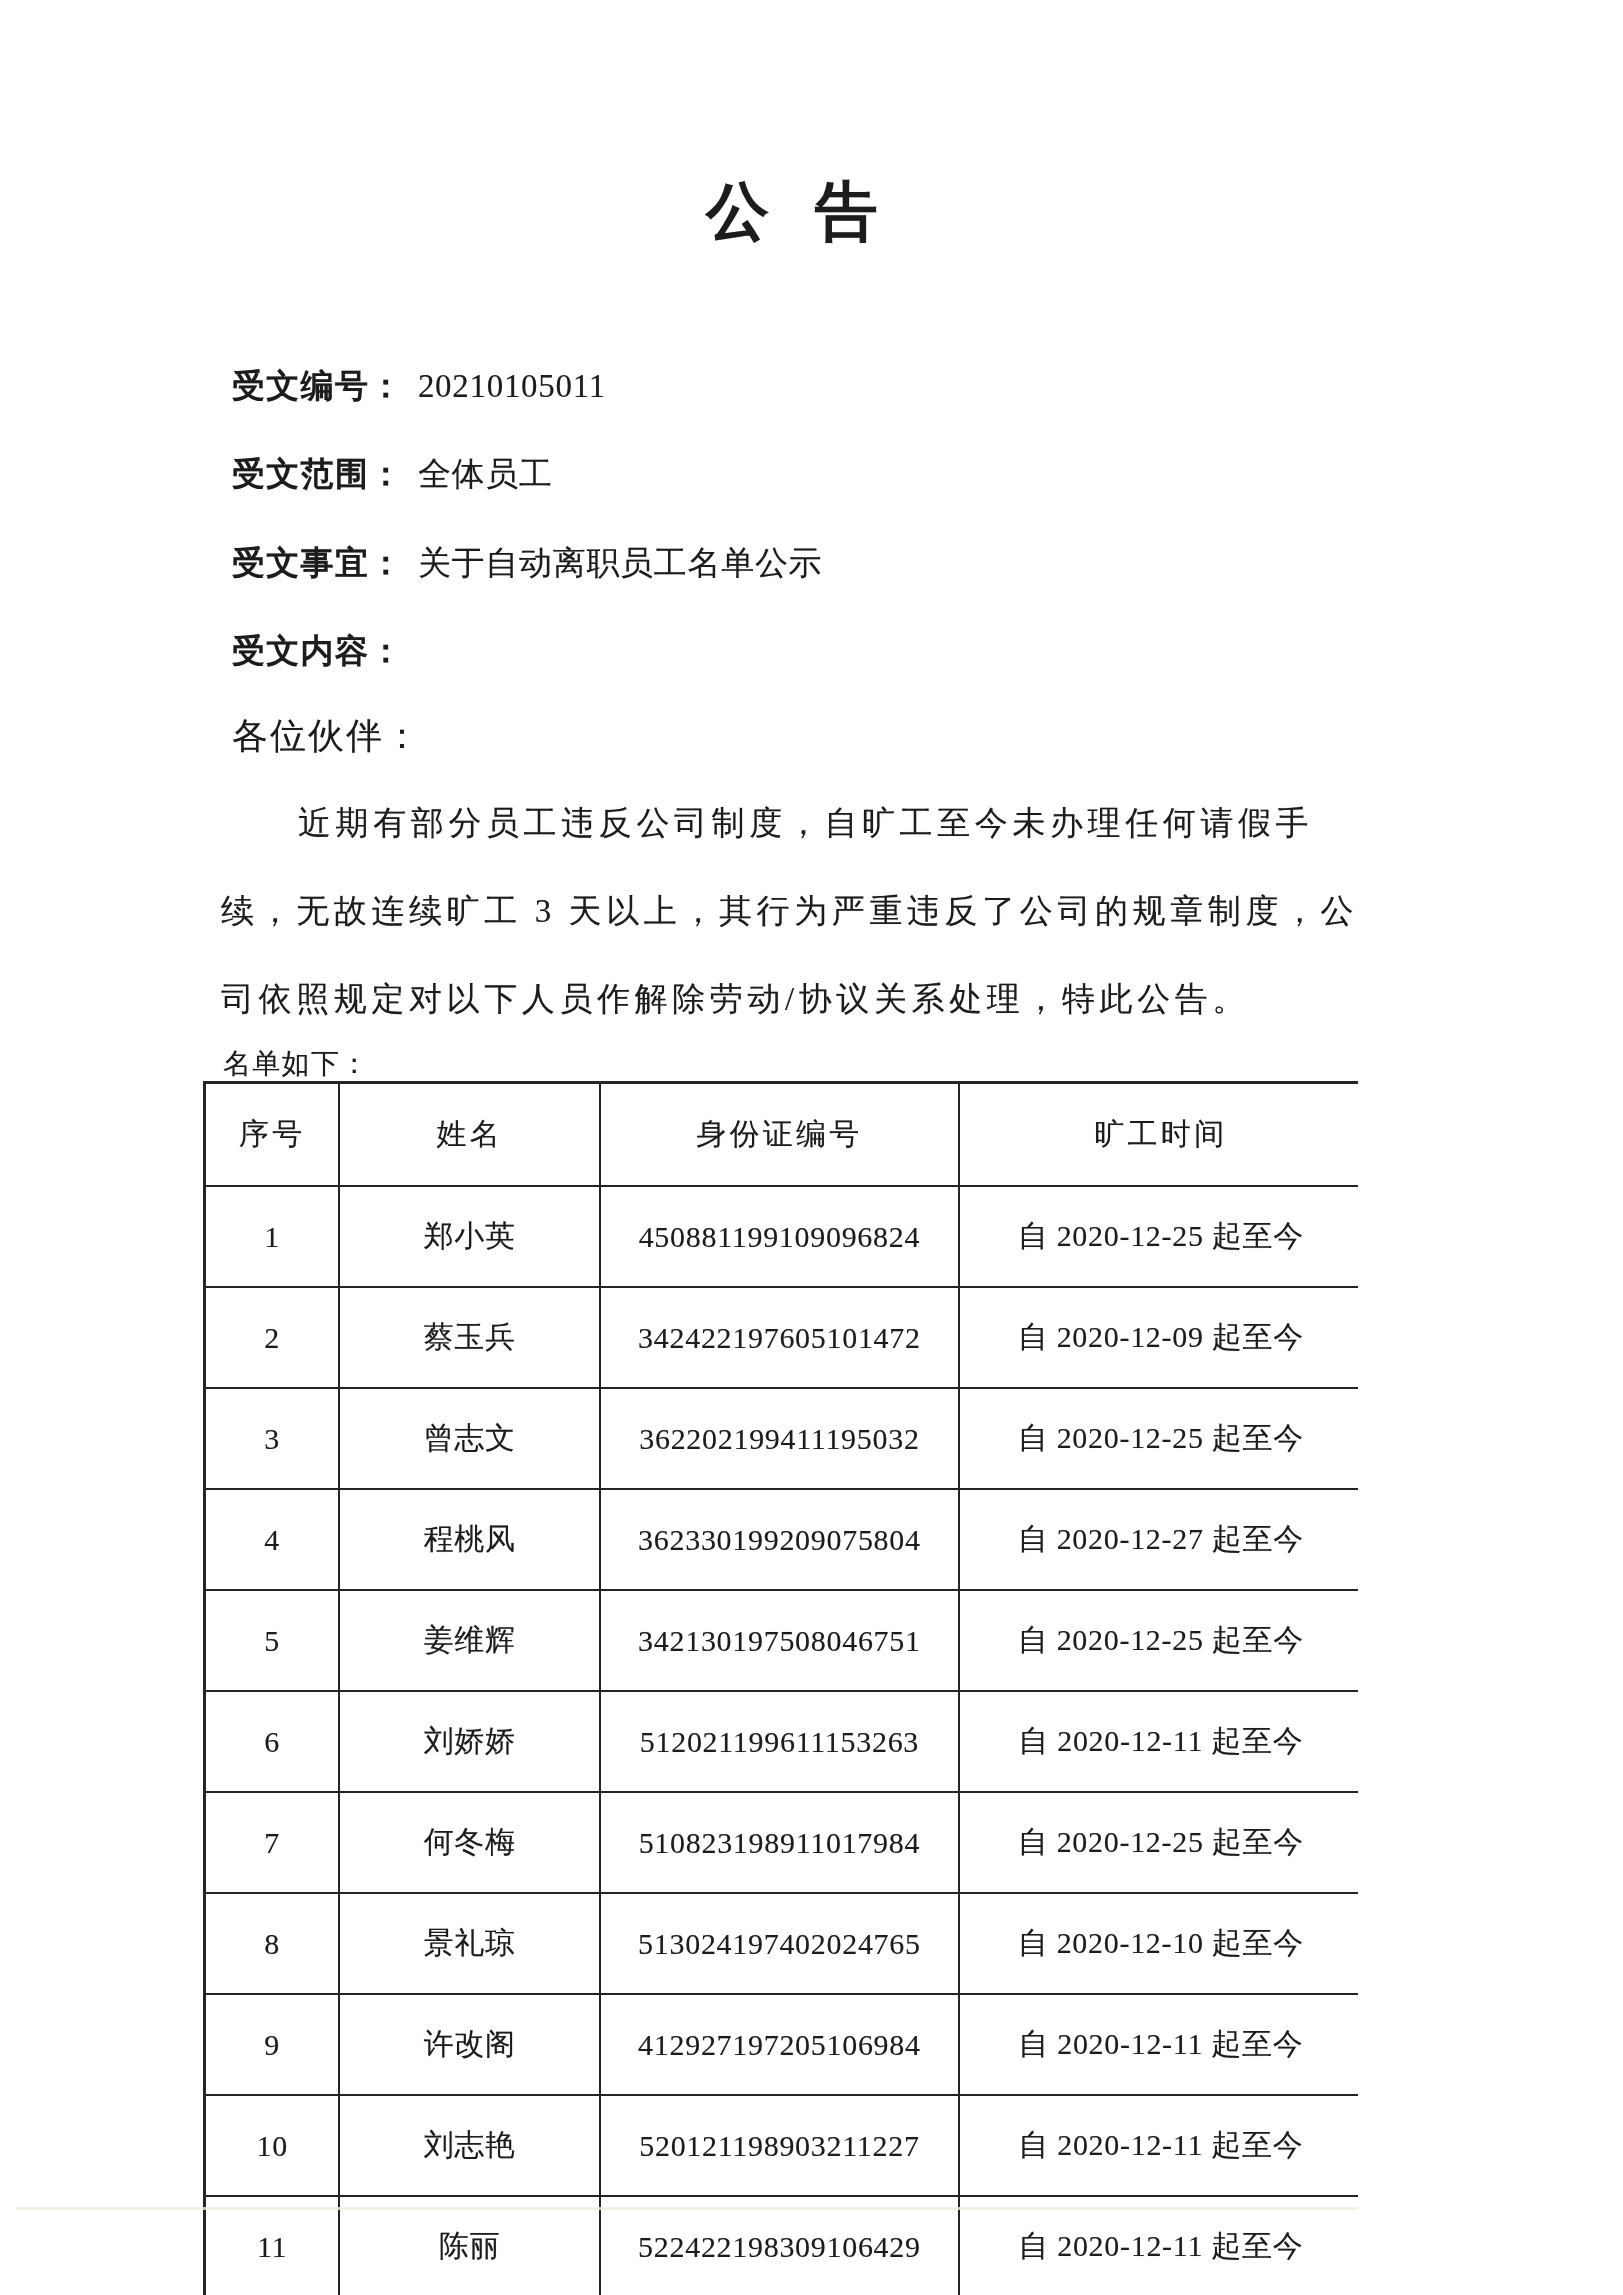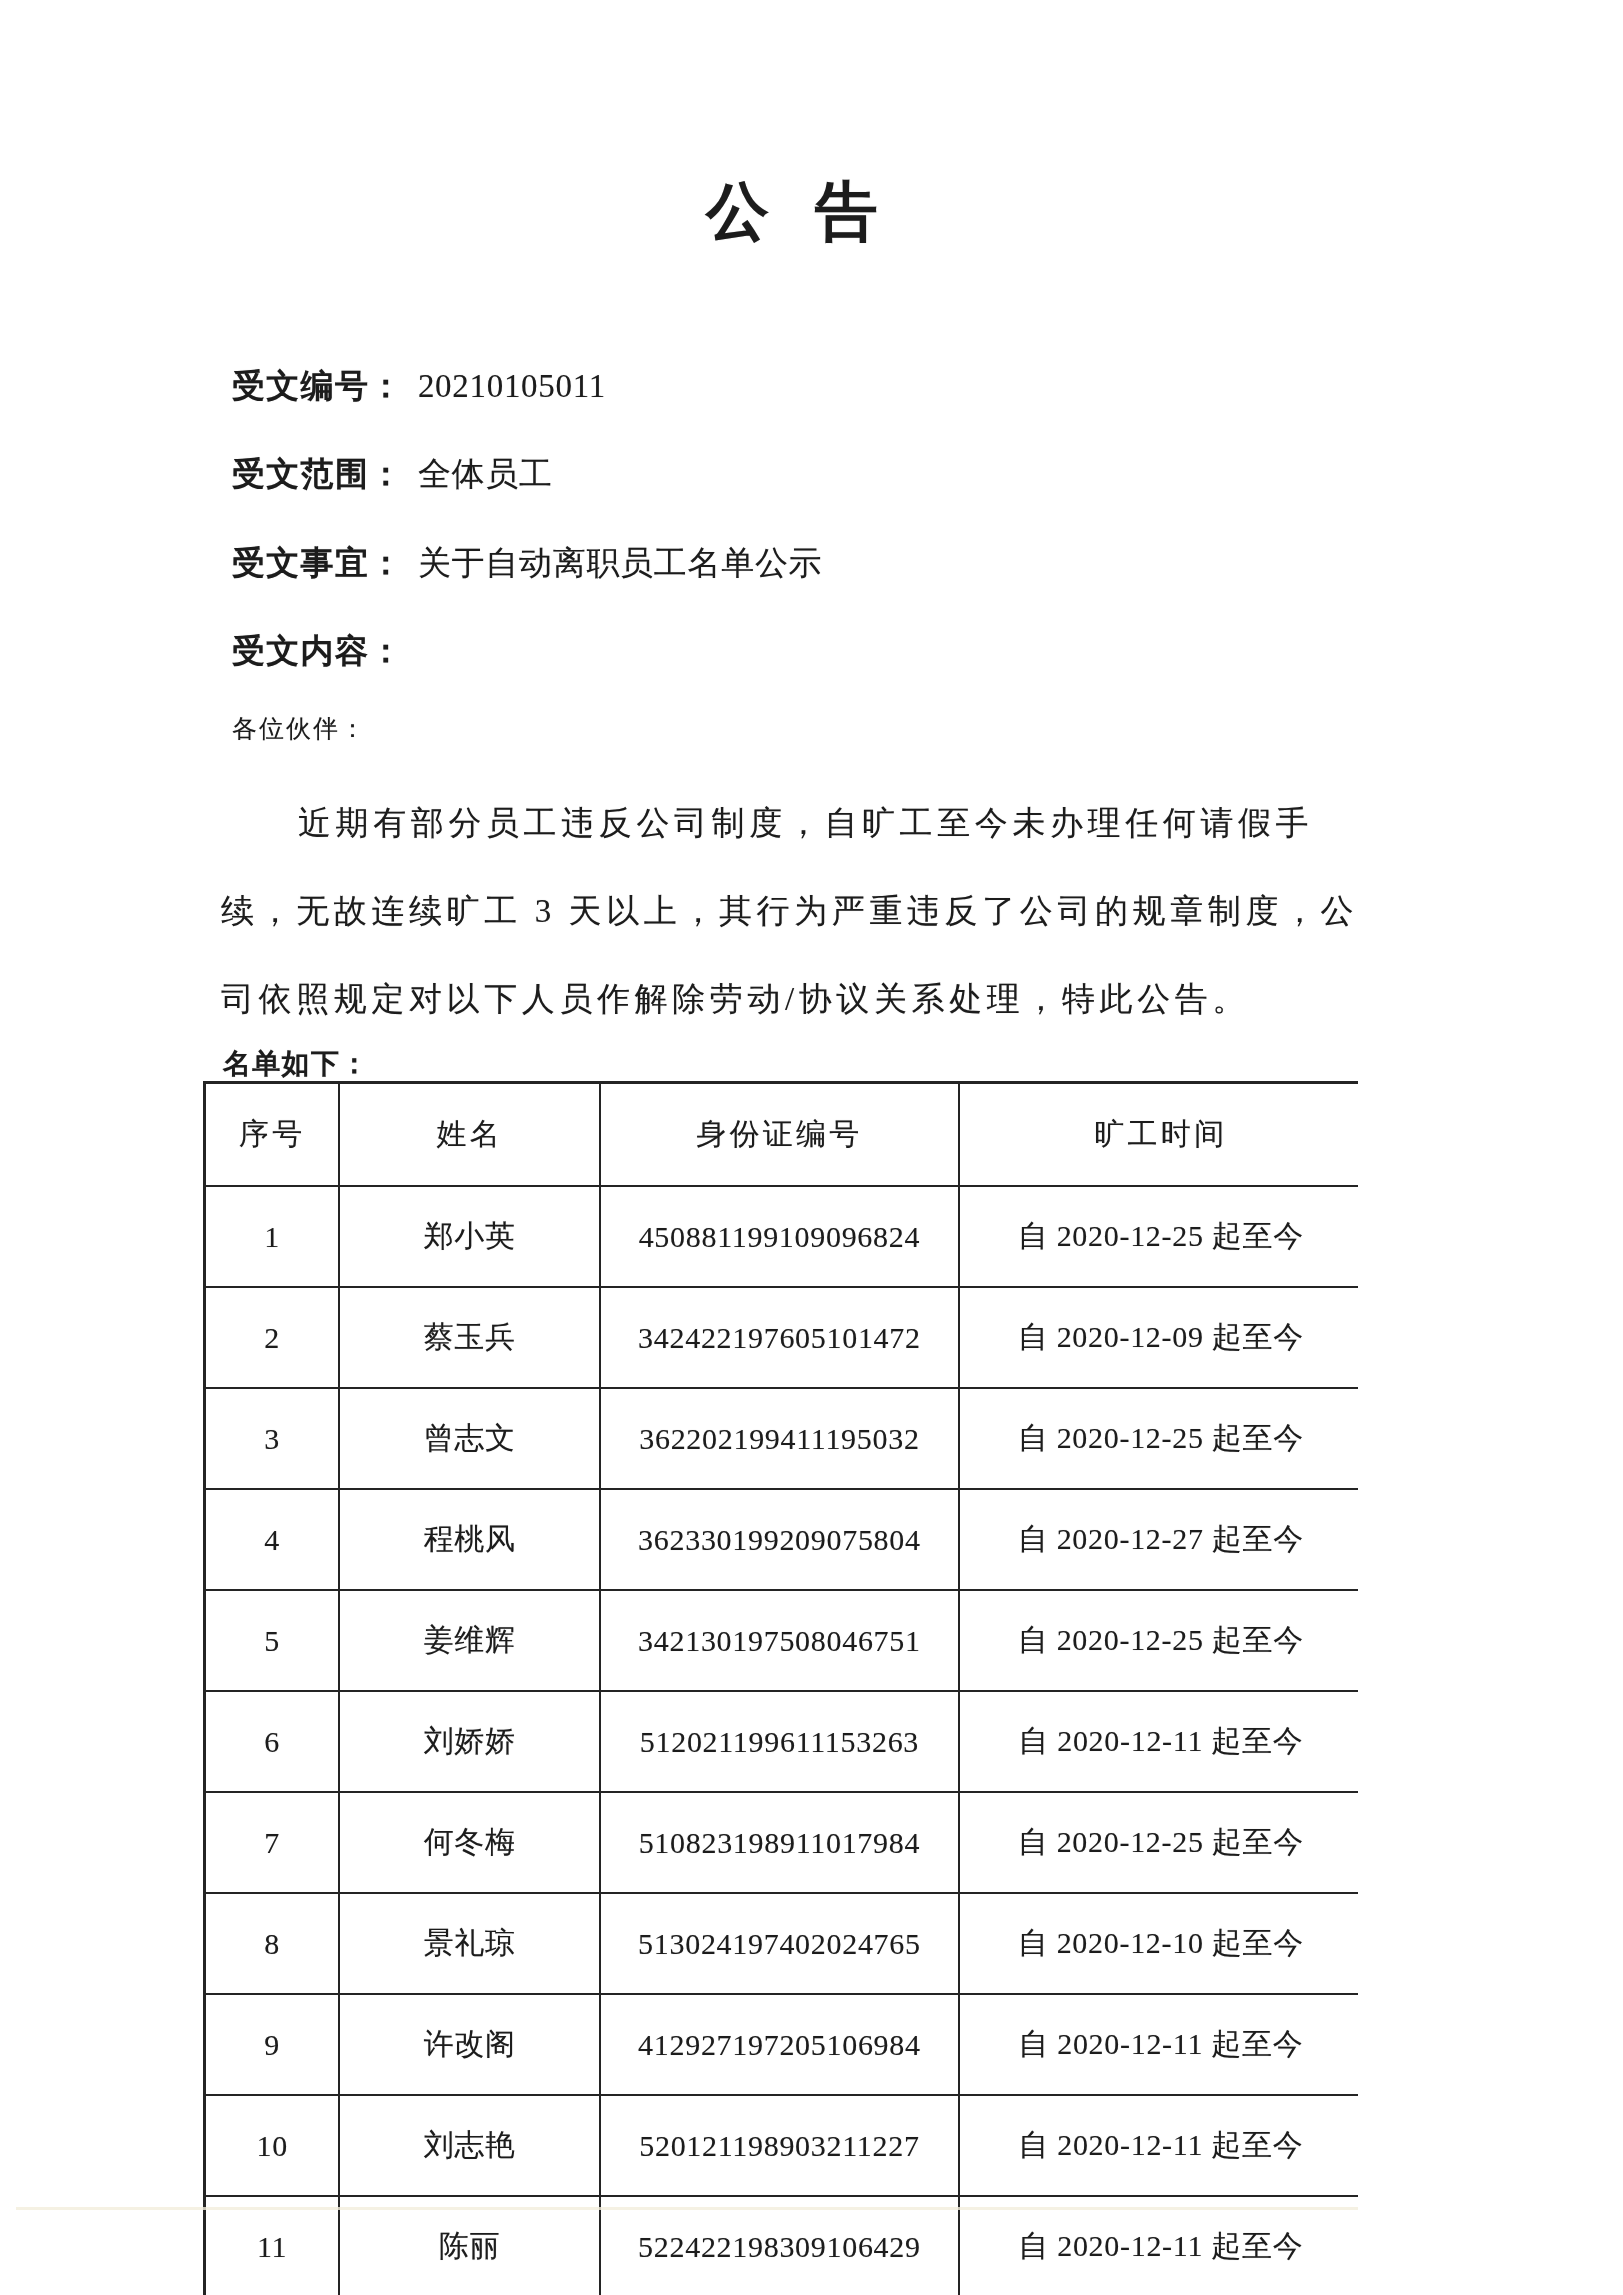--- a/index.html
+++ b/index.html
@@ -18,28 +18,28 @@
     text-align:center;font-size:63px;font-weight:700;
     letter-spacing:1.3px;word-spacing:27.5px;white-space:nowrap;
   }
 
   .meta-row{position:absolute;left:232px;font-size:33px;white-space:nowrap;}
   .meta-row-0{top:364px;} .meta-row-1{top:452px;}
   .meta-row-2{top:541px;} .meta-row-3{top:629px;}
   .meta-label{font-weight:700;letter-spacing:1.3px;}
   .meta-value{margin-left:14.4px;letter-spacing:0.7px;}
 
-  .salutation{position:absolute;left:232px;top:712px;font-size:25px;letter-spacing:2px;}
+  .salutation{position:absolute;left:232px;top:712px;font-size:36px;letter-spacing:2px;}
 
   .para-line{position:absolute;font-size:33px;letter-spacing:4.6px;white-space:nowrap;}
   .para-line-0{top:801px;left:298px;}
   .para-line-1{top:889px;left:221px;}
   .para-line-2{top:977px;left:221px;}
 
-  .list-intro{position:absolute;left:223px;top:1045px;font-size:28px;font-weight:700;letter-spacing:1.3px;}
+  .list-intro{position:absolute;left:223px;top:1045px;font-size:28px;font-weight:400;letter-spacing:1.3px;}
 
   .emp-table{
     position:absolute;left:203px;top:1081px;width:1162px;
     border-collapse:collapse;table-layout:fixed;
     border:3.3px solid #242424;
   }
   .emp-table th,.emp-table td{
     border:2px solid #242424;
     text-align:center;vertical-align:middle;
     font-weight:400;padding:12px;

